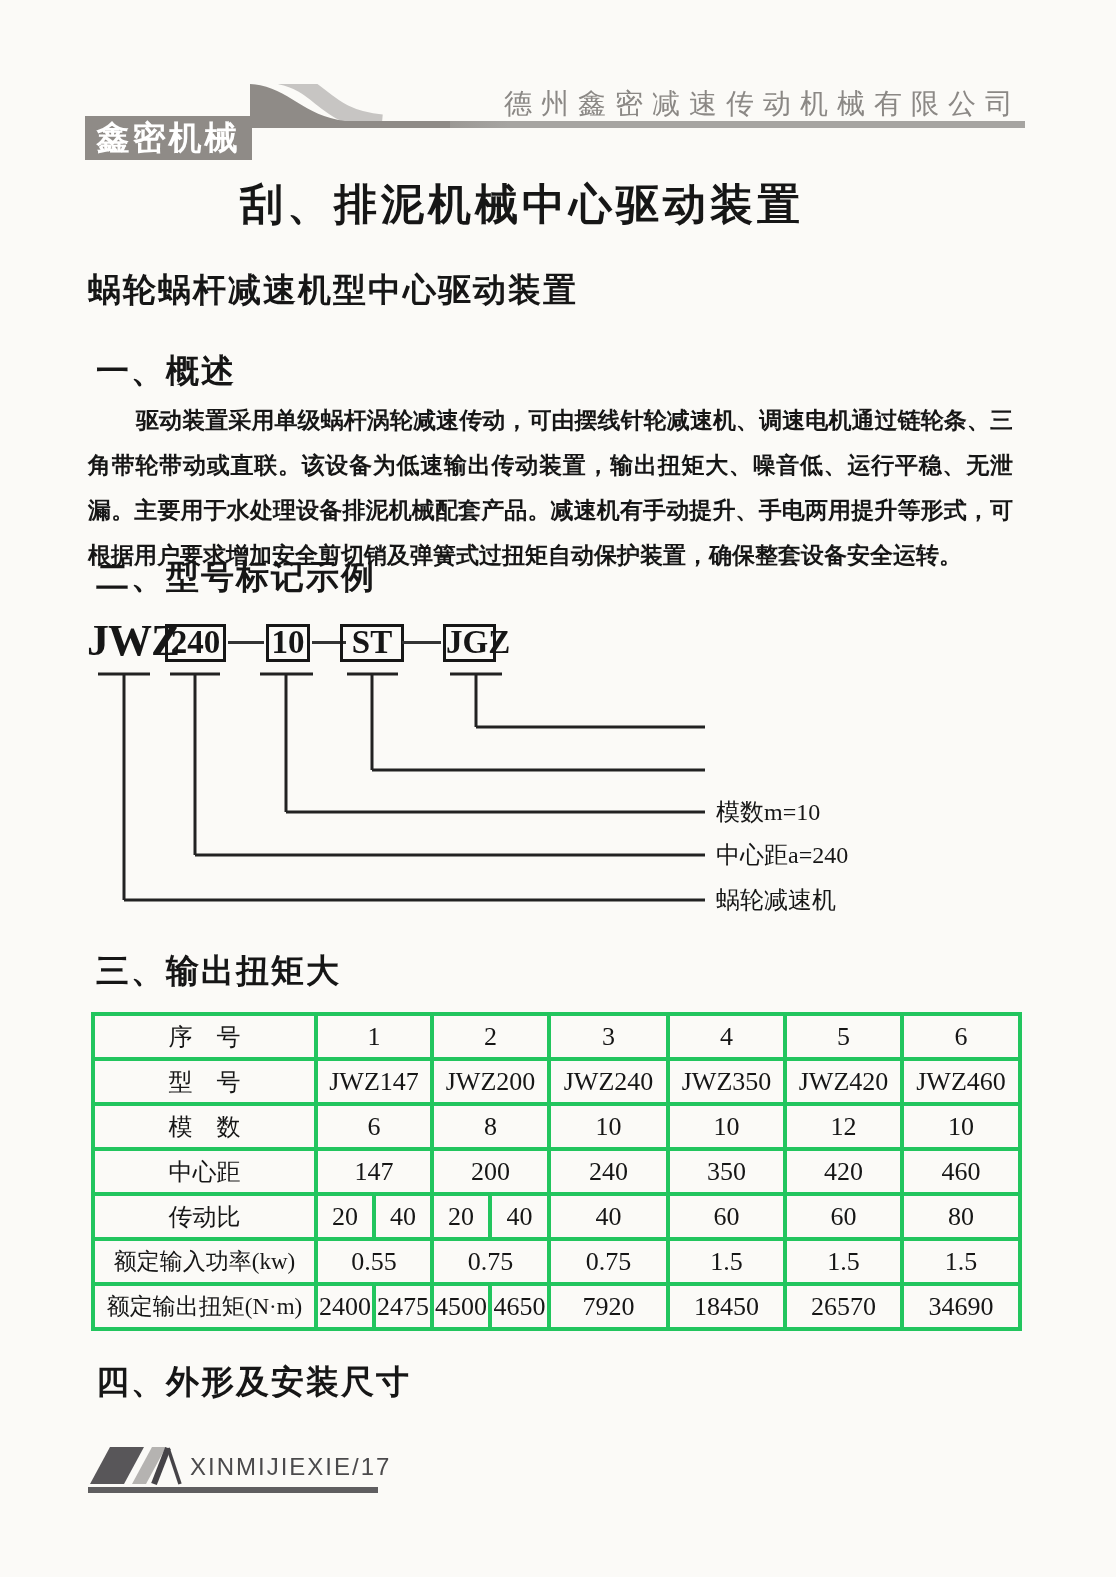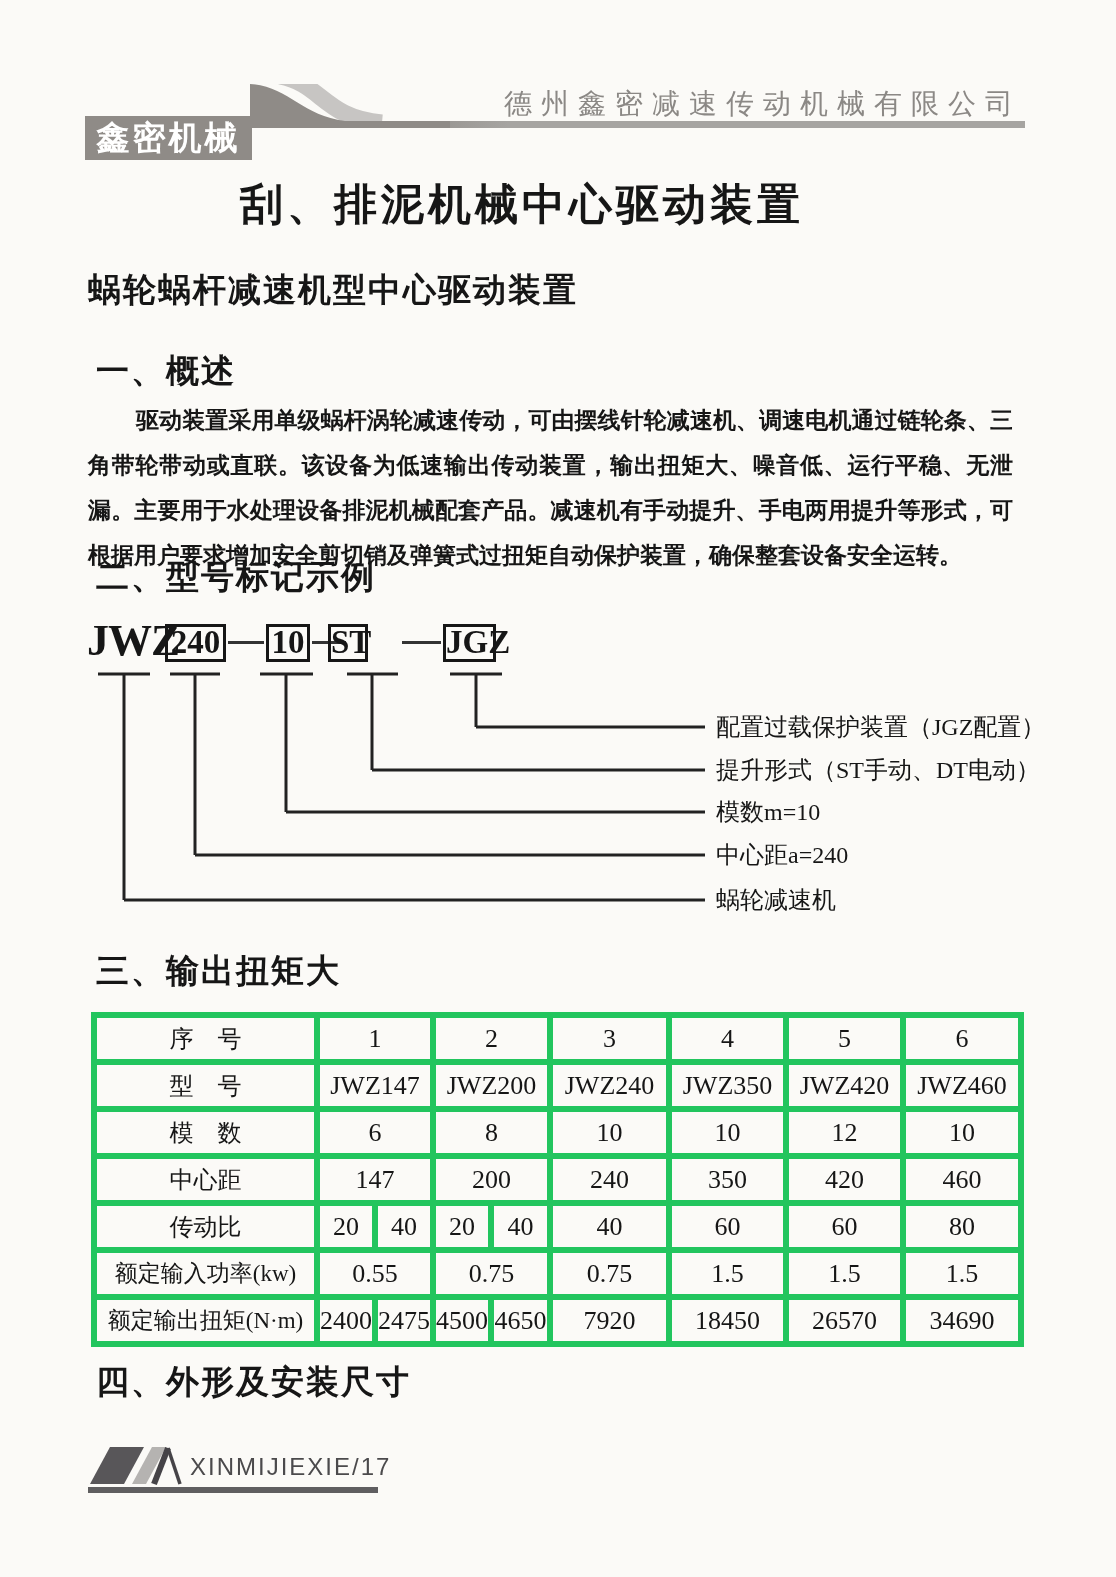--- a/index.html
+++ b/index.html
@@ -65,41 +65,41 @@
     position:absolute;left:87px;top:0;
     font-size:44px;line-height:46px;font-weight:bold;letter-spacing:-1px;
   }
   .mbox{
     position:absolute;top:6px;height:38px;box-sizing:border-box;
     border:3px solid var(--ink,#161616);
     font-size:33px;line-height:31px;font-weight:bold;text-align:center;
   }
   .mbox.b240{left:165px;width:61px;}
   .mbox.b10 {left:266px;width:44px;}
-  .mbox.bst {left:328px;width:40px;}
+  .mbox.bst {left:340px;width:64px;}
   .mbox.bjgz{left:443px;width:53px;}
   .mdash{position:absolute;top:23px;border-top:3px solid #333;}
   .mdash.d1{left:228px;width:36px;}
   .mdash.d2{left:312px;width:34px;}
   .mdash.d3{left:402px;width:39px;}
   
   .callout-svg{position:absolute;left:0;top:670px;}
   .callout-label{
     position:absolute;left:716px;height:28px;
     font-size:24px;line-height:28px;white-space:nowrap;
   }
   .cl0{top:713px}.cl1{top:756px}.cl2{top:798px}.cl3{top:841px}.cl4{top:886px}
   
   .tech-table{
     position:absolute;left:91px;top:1012px;width:927px;
     border-collapse:collapse;table-layout:fixed;
     font-family:"Liberation Serif","DejaVu Serif",serif;
   }
   .tech-table td{
-    border:6px solid #22c55e;height:41px;
+    border:4px solid #22c55e;height:41px;
     text-align:center;vertical-align:middle;
     font-size:26px;padding:0;overflow:hidden;
   }
   .tech-table{border:3px solid #1a1a1a;}
   .tech-table td.lbl{font-size:24px;}
   .tech-table tr.small-lbl td.lbl{font-size:23px;text-align:center;}
   
   .footer-logo{position:absolute;left:88px;top:1444px;}
   .footer-text{
     position:absolute;left:190px;top:1452px;height:30px;
@@ -161,22 +161,20 @@
       <path d="M372,4 L372,100"></path>
         <path d="M476,4 L476,57"></path>
 
       <path d="M476,57 L705,57"></path>
         <path d="M372,100 L705,100"></path>
         <path d="M286,142 L705,142"></path>
       <path d="M195,185 L705,185"></path>
         <path d="M124,230 L705,230"></path>
     </g>
   </svg>
-  <div class="callout-label cl0">配置过载保护装置（JGZ配置）</div>
-  <div class="callout-label cl1">提升形式（ST手动、DT电动）</div>
   <div class="callout-label cl2">模数m=10</div>
   <div class="callout-label cl3">中心距a=240</div>
   <div class="callout-label cl4">蜗轮减速机</div>
 
   <h3 class="sec s3">三、输出扭矩大</h3>
 
   <table class="tech-table">
     <colgroup>
       <col style="width:223px">
         <col style="width:58px">

